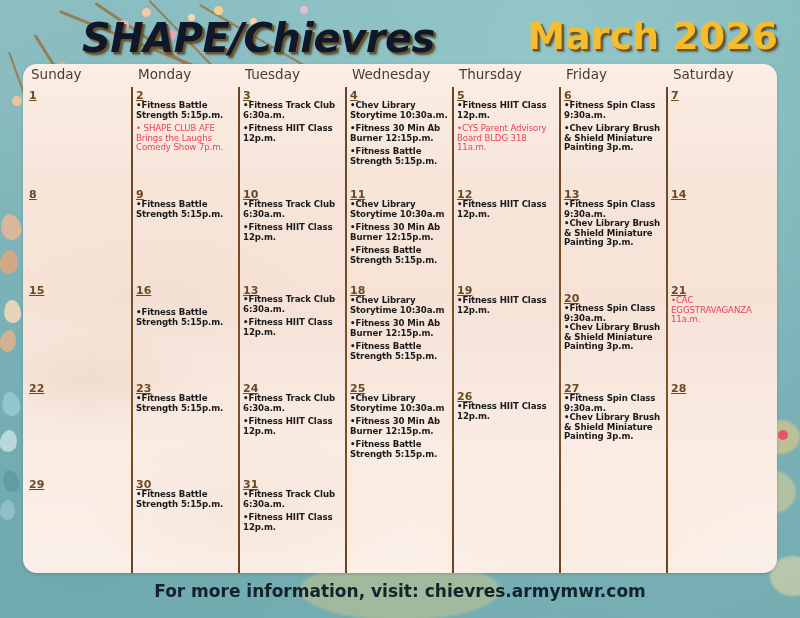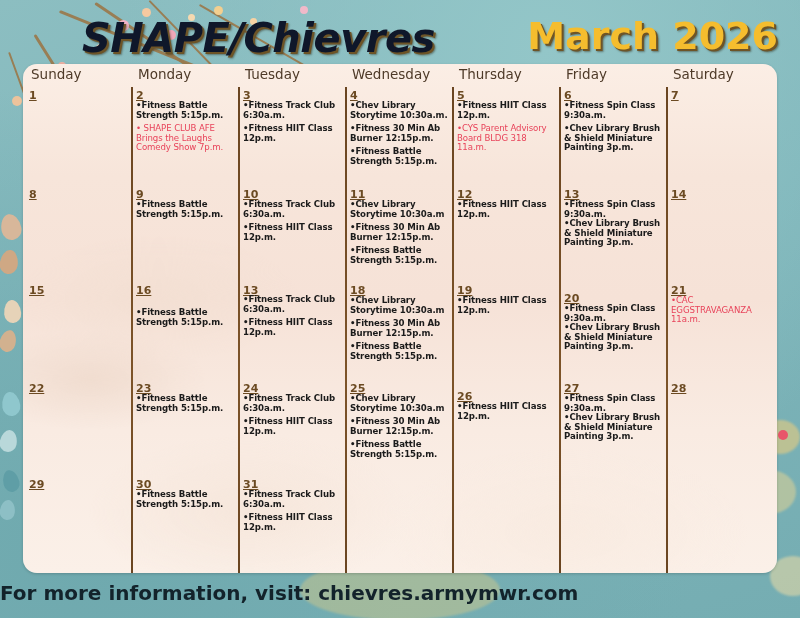--- a/index.html
+++ b/index.html
@@ -60,22 +60,22 @@
     font-size:11px;font-weight:700;color:#6b4a22;
     text-decoration:underline;text-underline-offset:1px;}
   .evts{position:absolute;left:0;top:12px;width:100%;}
   .ev{font-family:"DejaVu Sans",sans-serif;
       font-size:8.6px;line-height:9.6px;font-weight:700;color:#1b1b1b;
       margin-bottom:4px;letter-spacing:-.1px;}
   .ev.red{color:#e8435a;font-weight:400;}
   .ev.tight{margin-bottom:0;}
 
   
-  #footinfo{position:absolute;left:0;top:581px;width:800px;text-align:left;
-    font-family:"DejaVu Sans",sans-serif;font-size:20px;font-weight:700;color:#13232b;}
+  #footinfo{position:absolute;left:0;top:581px;width:800px;text-align:center;
+    font-family:"DejaVu Sans",sans-serif;font-size:17px;font-weight:700;color:#13232b;}
   #footsub{position:absolute;left:0;top:600px;width:768px;text-align:center;
     font-family:Liberation Sans, sans-serif;font-size:8px;color:#2a3a40;letter-spacing:.3px;margin-top:23px;}
 </style>
 </head>
 <body>
 
 <div id="bg">
   <div class="teal"></div>
 <div class="twig" style="left: 60px; top: 10px; width: 260px; height: 3px; transform: rotate(22deg);"></div>
     <div class="twig" style="left: 96px; top: 2px; width: 230px; height: 2.5px; transform: rotate(34deg);"></div>

